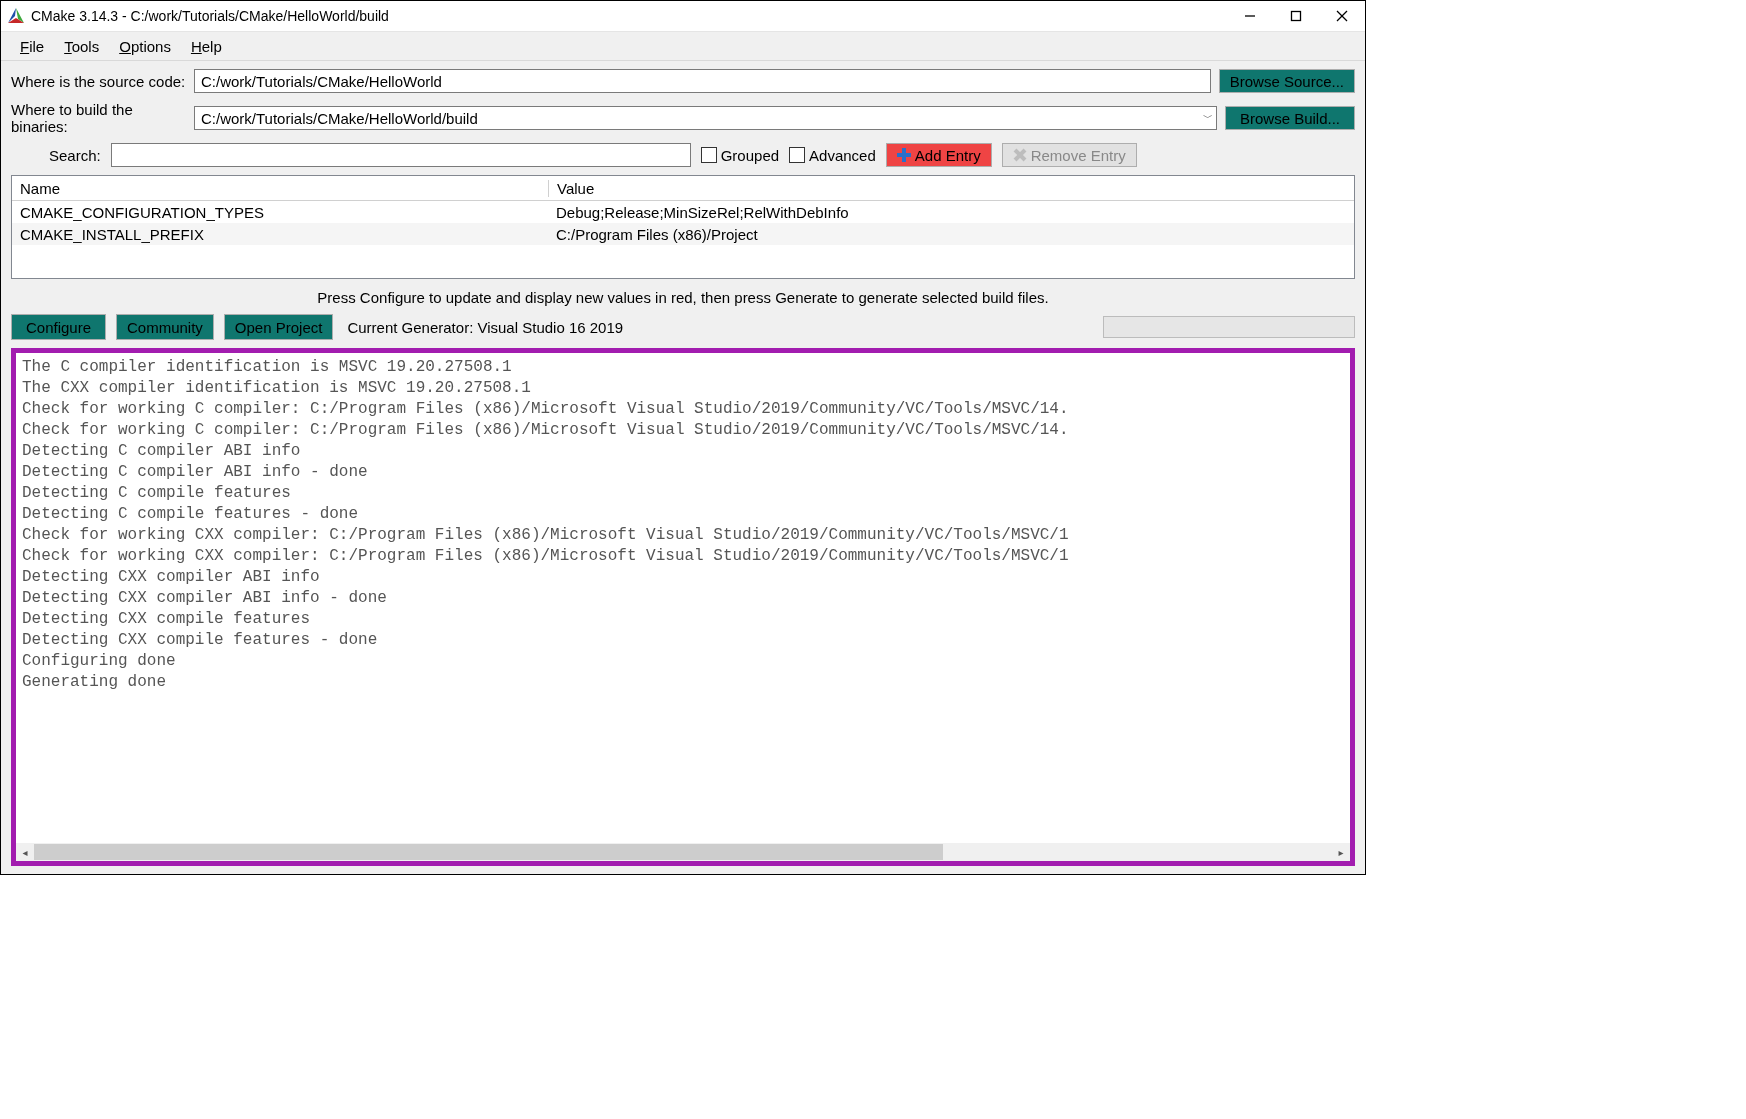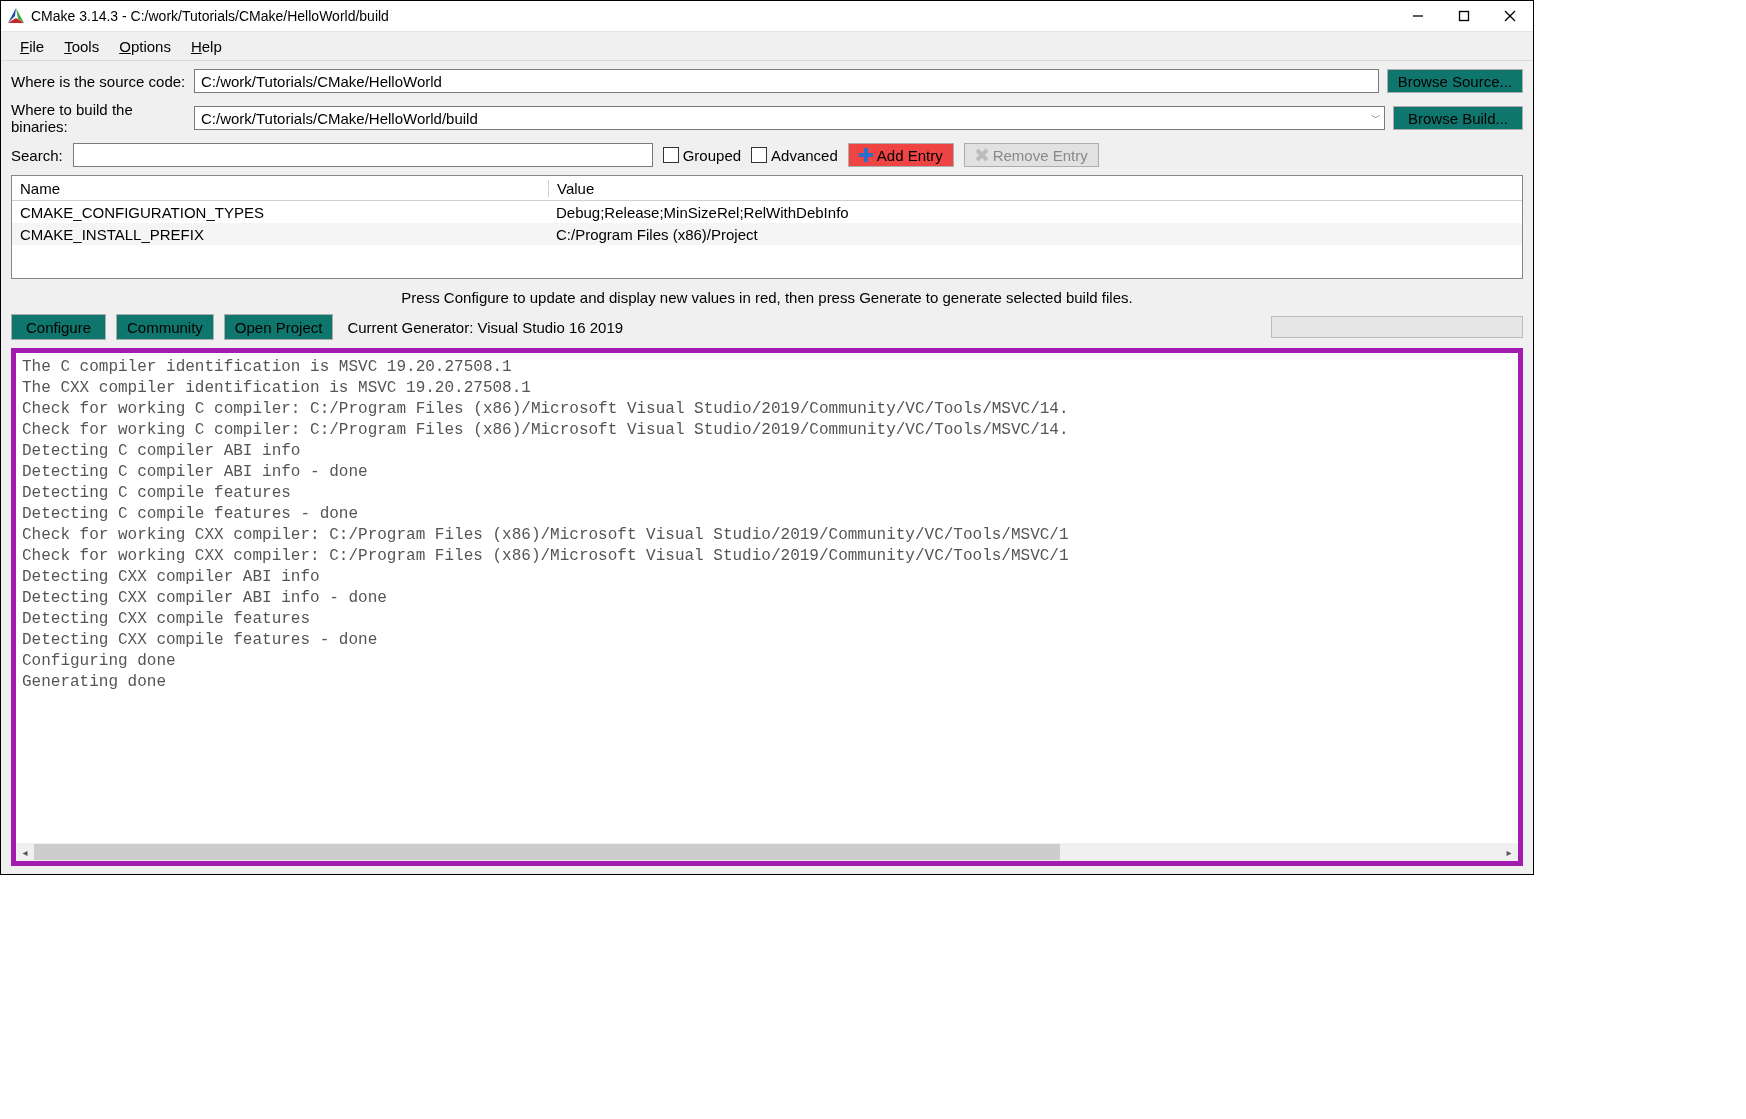--- a/index.html
+++ b/index.html
@@ -5,21 +5,21 @@
   html, body {
     margin: 0;
     padding: 0;
     font-family: "Segoe UI", Tahoma, sans-serif;
     font-size: 15px;
     color: #000;
     background: #fff;
   }
   .window {
     box-sizing: border-box;
-    width: 1534px;
+    width: 1366px;
     height: 875px;
     border: 1.5px solid #000;
     display: flex;
     flex-direction: column;
     background: #fff;
   }
   
   .titlebar {
     height: 30px;
     display: flex;
@@ -122,20 +122,21 @@
     box-sizing: border-box;
     cursor: default;
     white-space: nowrap;
   }
   .btn-wide { min-width: 130px; }
   
   .search-row {
     display: flex;
     align-items: center;
     gap: 10px;
+    margin-left: 38px;
   }
   .search-label { font-size: 15px; }
   .search-input {
     flex: 1;
     height: 24px;
     border: 1px solid #7a7a7a;
     background: #fff;
     padding: 0 6px;
     font-size: 15px;
     font-family: inherit;

